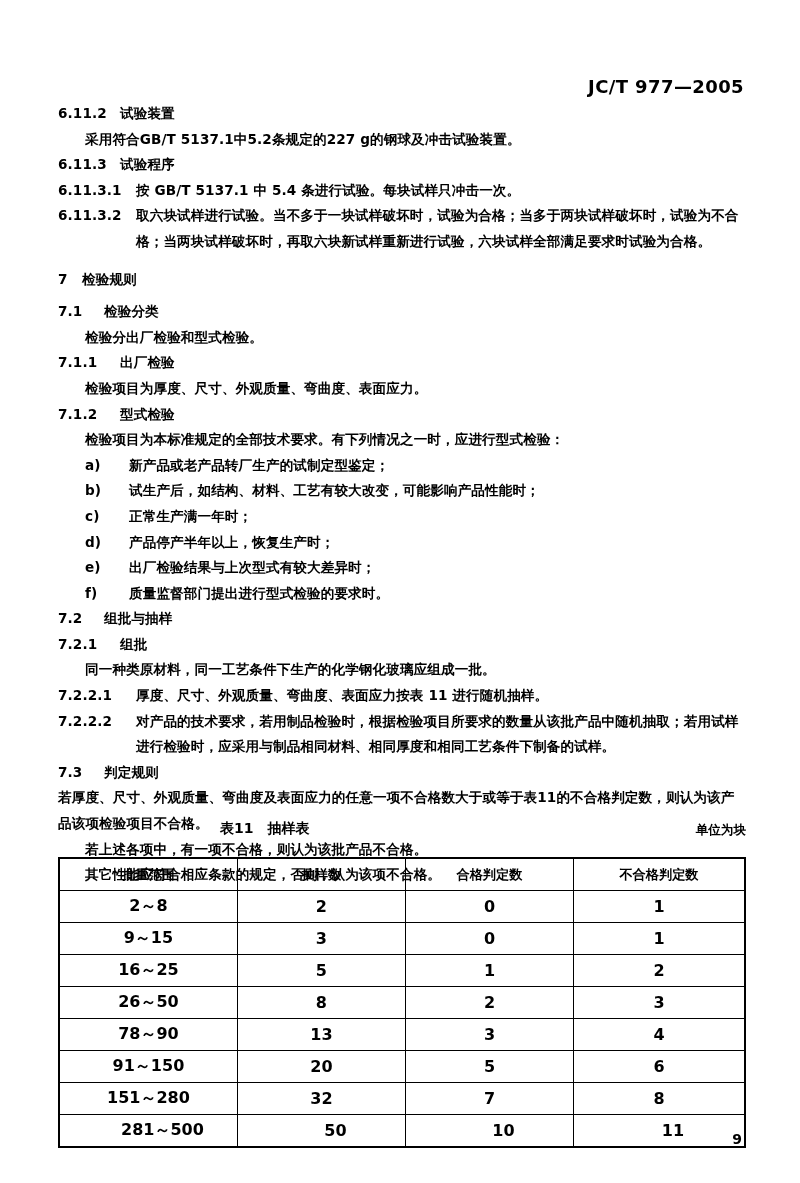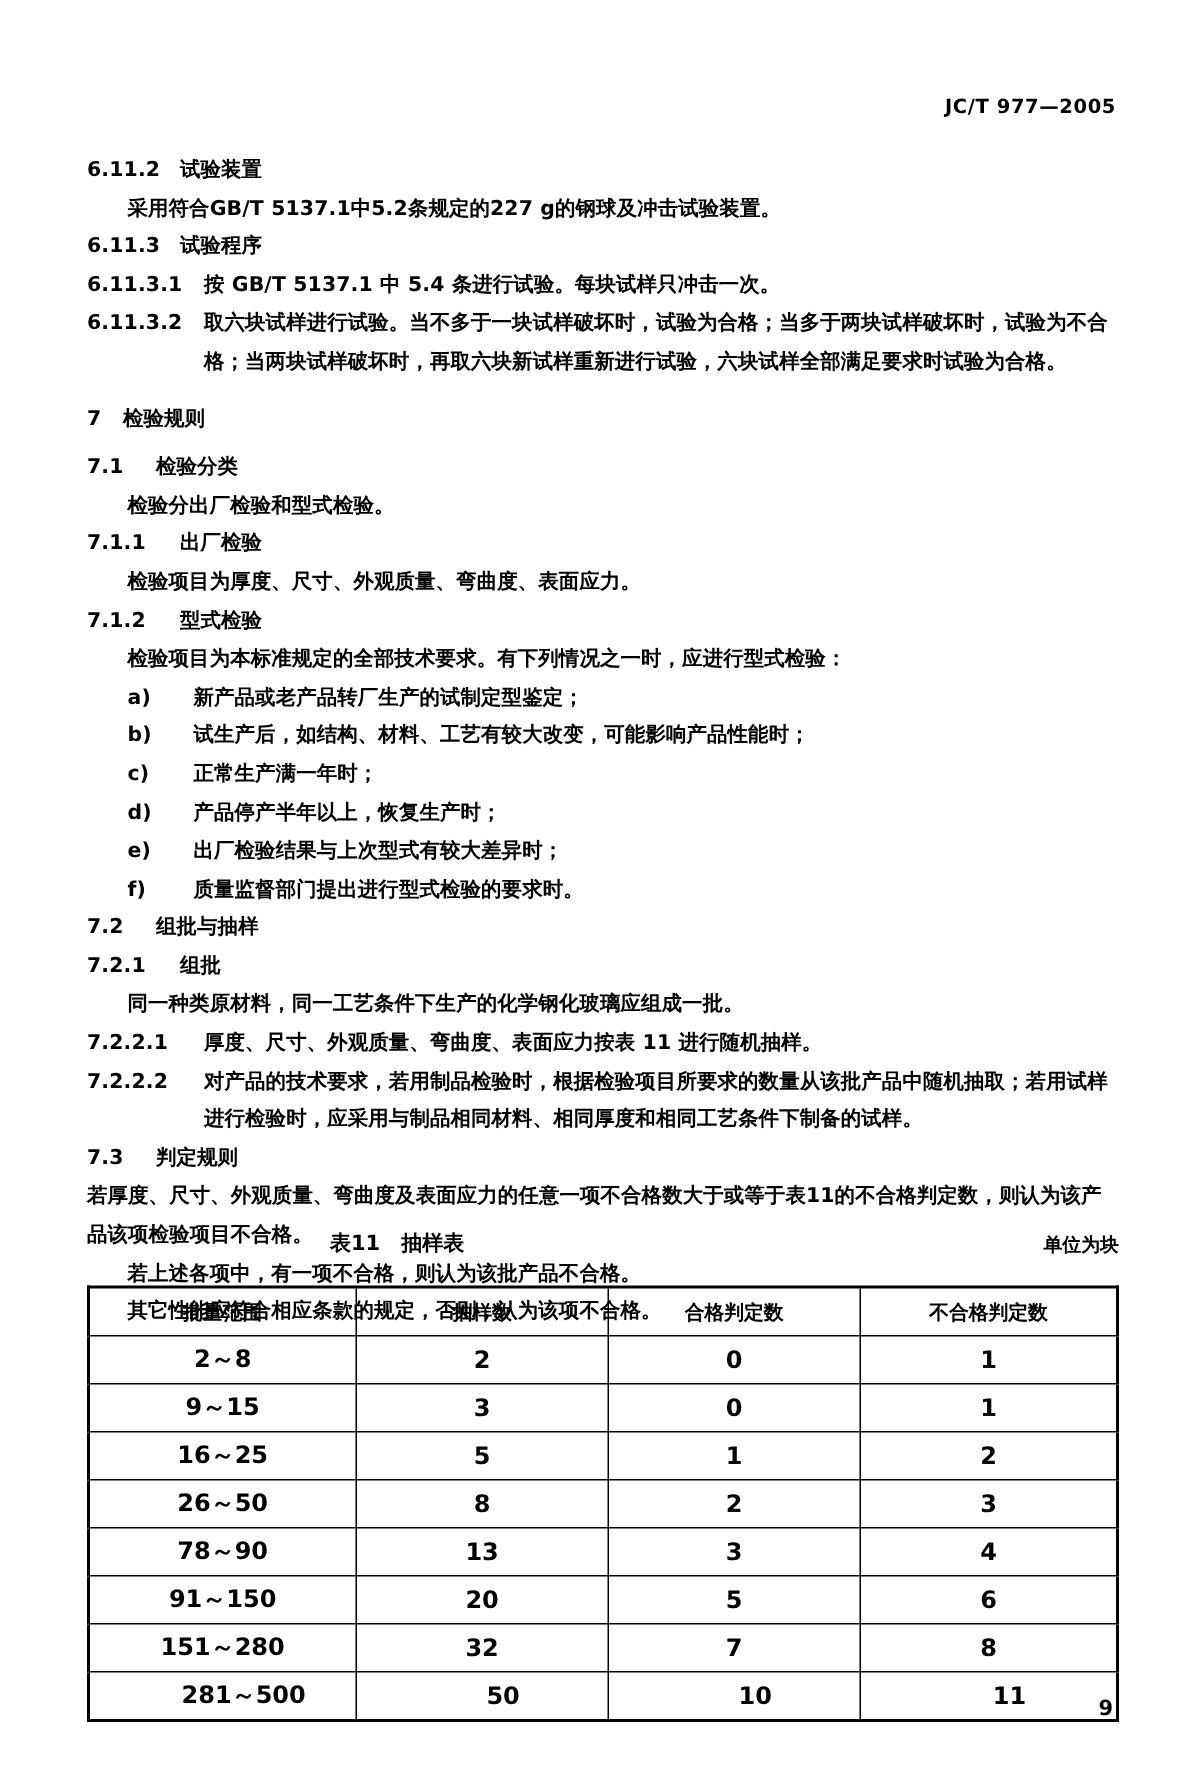--- a/index.html
+++ b/index.html
@@ -21,23 +21,23 @@
     left: 0;
     top: 0;
     width: 800px;
     height: 1183px;
     box-sizing: border-box;
   }
 
   
   .run-head {
     position: absolute;
-    top: 64px;
+    top: 76px;
     right: 56px;
-    font-size: 13px;
+    font-size: 18px;
     font-weight: bold;
     letter-spacing: 0.4px;
     white-space: nowrap;
   }
 
   
   .content {
     position: absolute;
     left: 58px;
     top: 101px;

